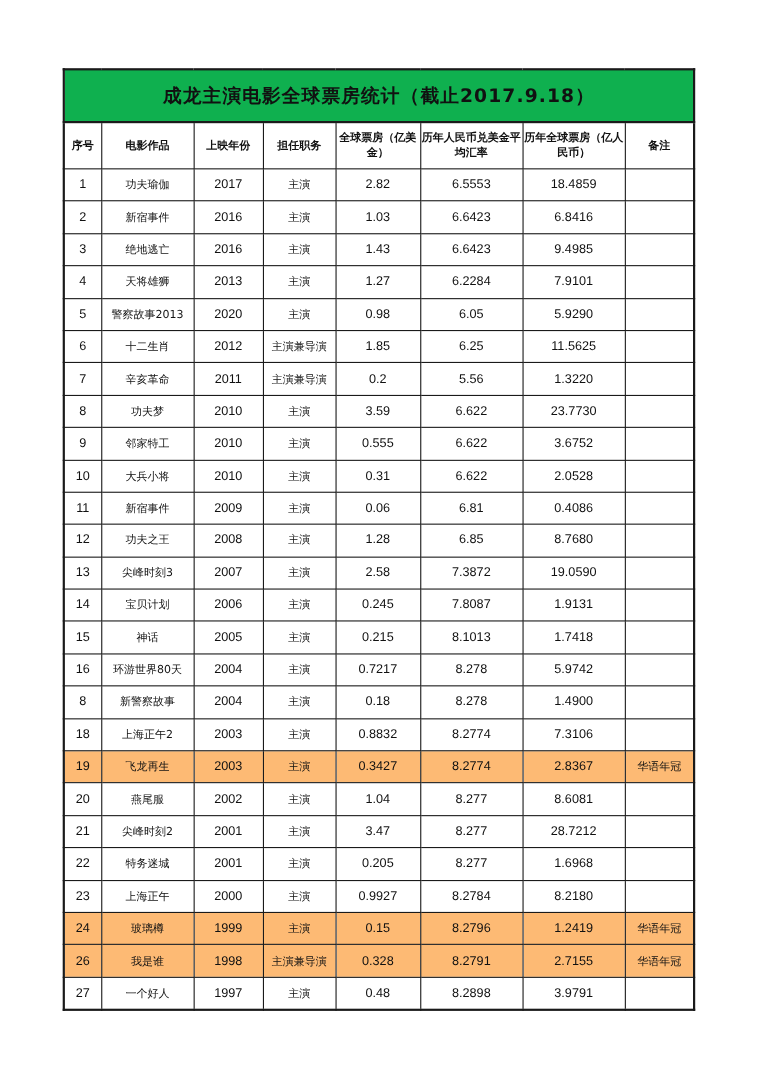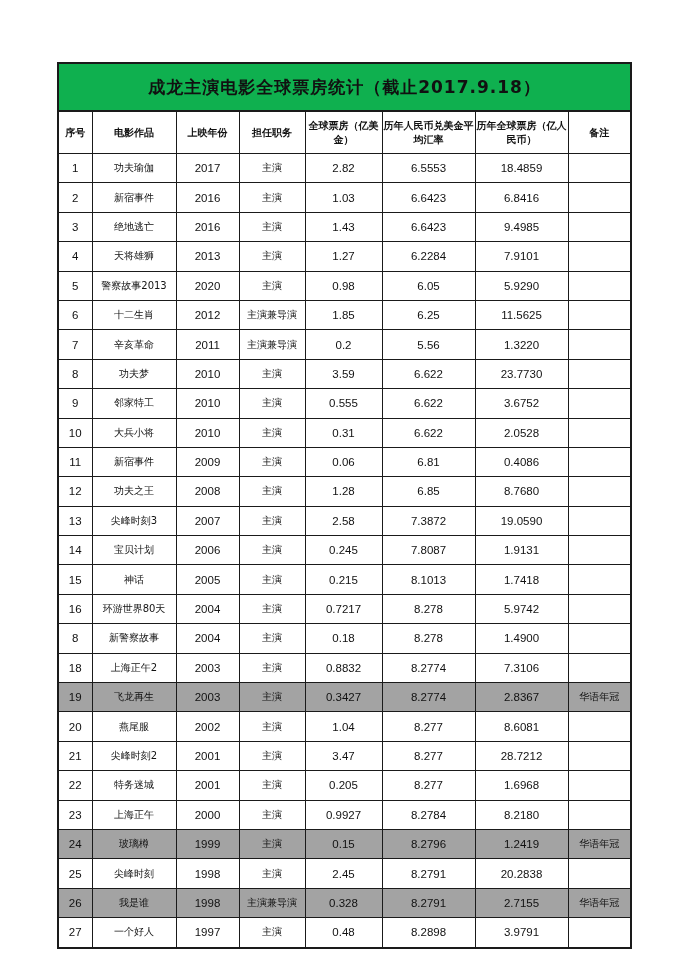--- a/index.html
+++ b/index.html
@@ -4,21 +4,21 @@
 <style>
   html, body { margin:0; padding:0; background:#ffffff; }
   body { width:690px; height:976px; position:relative; font-family:"DejaVu Sans", sans-serif; color:#111; }
   .sheet { position:absolute; left:57px; top:62px; width:573px; }
   table { border-collapse:collapse; table-layout:fixed; width:573px; }
   td, th { border:1.5px solid #1a1a1a; text-align:center; vertical-align:middle; padding:0; overflow:hidden; white-space:nowrap; }
   .title-cell { background:#0fb04f; height:46px; font-size:17px; font-weight:bold; letter-spacing:1px; color:#111; border:2px solid #1a1a1a; }
   th { height:41px; font-size:10px; font-weight:bold; line-height:14px; white-space:normal; background:#fff; }
   td.d { height:28.4px; font-size:11.5px; font-family:"Liberation Sans", sans-serif; }
   td.zh { font-size:10px; font-family:"DejaVu Sans", sans-serif; }
-  tr.hl td { background:#a3a3a3; }
+  tr.hl td { background:#fdba74; }
   .outer { border:2px solid #1a1a1a; }
 </style>
 </head>
 <body>
 
 <div class="sheet">
   <table class="outer">
     <colgroup>
       <col style="width:34px">
         <col style="width:84px">
@@ -278,30 +278,20 @@
         <tr class="hl">
           <td class="d ">24</td>
           <td class="d zh">玻璃樽</td>
           <td class="d ">1999</td>
           <td class="d zh">主演</td>
           <td class="d ">0.15</td>
           <td class="d ">8.2796</td>
           <td class="d ">1.2419</td>
           <td class="d zh">华语年冠</td>
         </tr>
-        <tr>
-          <td class="d ">25</td>
-          <td class="d zh">尖峰时刻</td>
-          <td class="d ">1998</td>
-          <td class="d zh">主演</td>
-          <td class="d ">2.45</td>
-          <td class="d ">8.2791</td>
-          <td class="d ">20.2838</td>
-          <td class="d zh"></td>
-        </tr>
         <tr class="hl">
           <td class="d ">26</td>
           <td class="d zh">我是谁</td>
           <td class="d ">1998</td>
           <td class="d zh">主演兼导演</td>
           <td class="d ">0.328</td>
           <td class="d ">8.2791</td>
           <td class="d ">2.7155</td>
           <td class="d zh">华语年冠</td>
         </tr>

